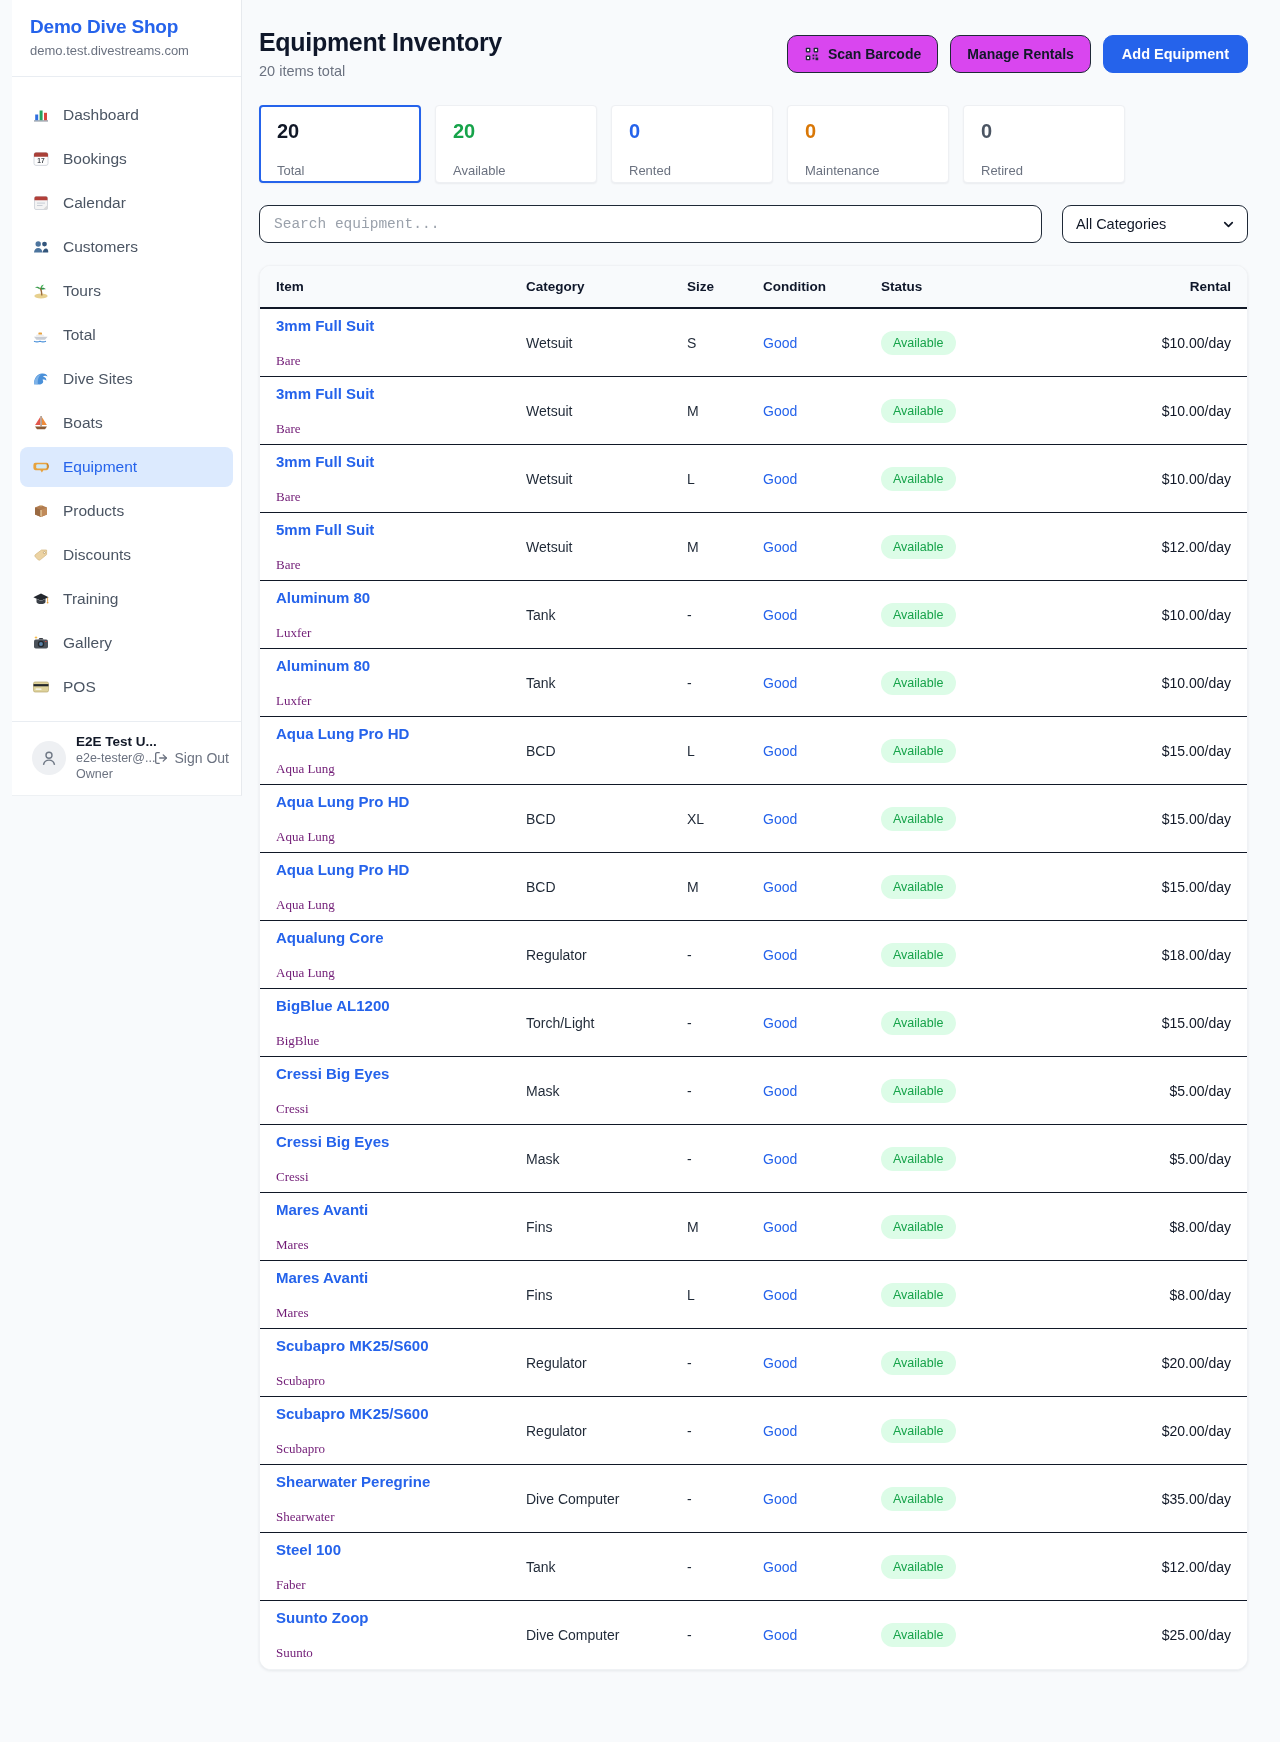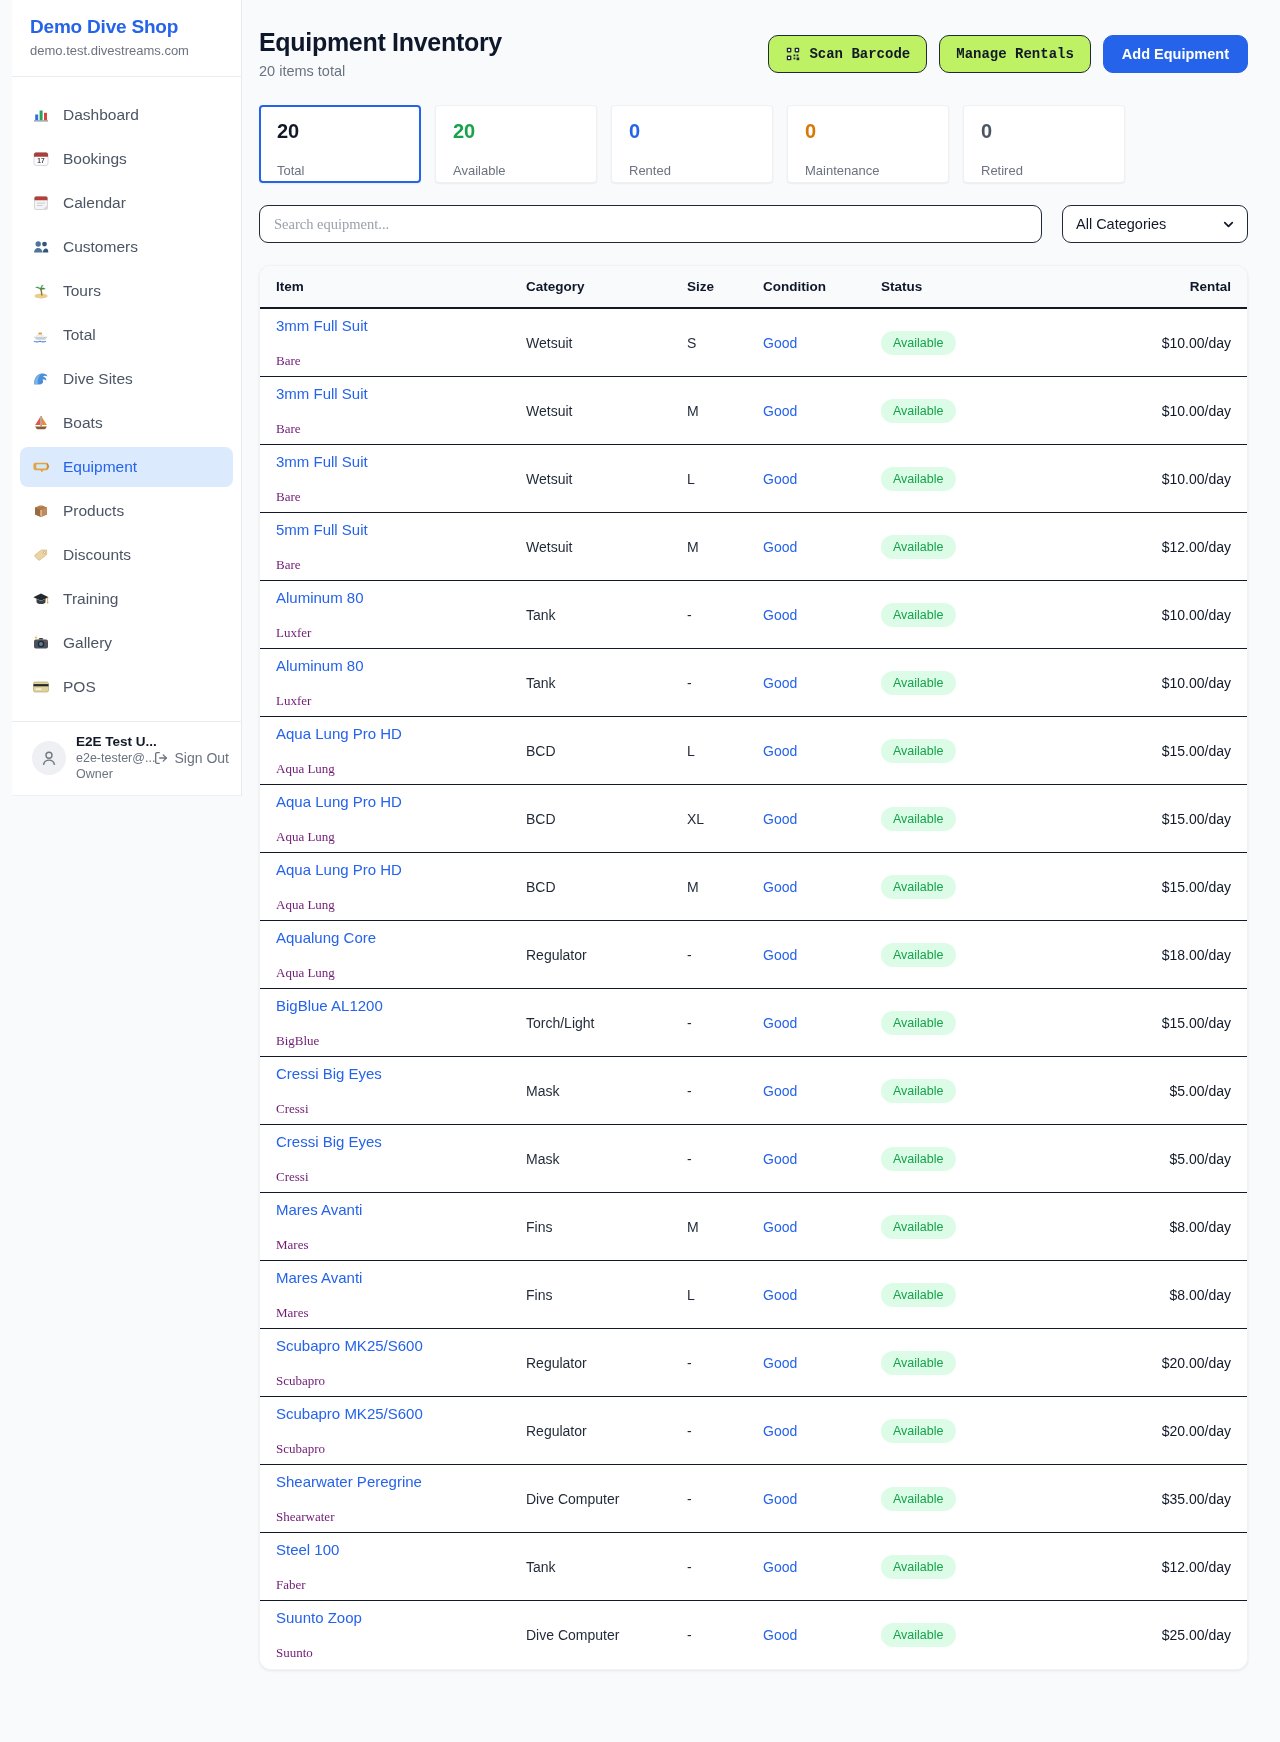--- a/index.html
+++ b/index.html
@@ -49,40 +49,40 @@
   .main { margin-left:230px; padding:28px 32px 0 29px; }
   .page-header { display:flex; justify-content:space-between; align-items:center; }
   .page-title { font-size:25px; font-weight:800; color:#0f172a; letter-spacing:-0.3px; }
   .page-subtitle { font-size:14.5px; color:#6b7280; margin-top:6px; }
   .header-actions { display:flex; gap:12px; align-items:center; }
   .btn {
     height:38px; display:inline-flex; align-items:center; gap:8px;
     font-family:inherit; font-size:14px; font-weight:600; cursor:pointer;
     border-radius:10px; padding:0 16px;
   }
-  .btn-outline { background:#bef264; border:1px solid #1f2937; color:#111827;font-family:Liberation Mono, monospace; }
+  .btn-outline { background:#d946ef; border:1px solid #1f2937; color:#111827; }
   .btn-primary { background:#2563eb; border:1px solid #2563eb; color:#fff; padding:0 18px; font-size:14.5px; }
   .btn .btn-icon svg { width:16px; height:16px; }
 
   
   .stats-row { display:flex; gap:14px; margin-top:26px; }
   .stat-card {
     width:162px; height:78px; background:#fff; border-radius:4px;
     border:1px solid #eef0f3; box-shadow:0 1px 2px rgba(16,24,40,.06);
     padding:13px 17px; cursor:pointer;
   }
   .stat-card.selected { border:2px solid #2563eb; padding:12px 16px; }
   .stat-value { font-size:20px; font-weight:800; line-height:24px; }
   .stat-label { font-size:13px; color:#6b7280; margin-top:20px; }
 
   
   .filter-row { display:flex; gap:20px; margin-top:22px; }
   .search-input {
     flex:1; height:38px; border:1px solid #1f2937; border-radius:9px;
-    padding:16px 14px; font-size:14.5px; font-family:Liberation Serif, serif; color:#b91c1c; background:#fff;
+    padding:16px 14px; font-size:14.5px; font-family:Liberation Mono, monospace; color:#b91c1c; background:#fff;
     outline:none;
   }
   .search-input::placeholder { color:#9aa1ab; }
   .select-box {
     width:186px; height:38px; border:1px solid #1f2937; border-radius:9px; background:#fff;
     display:flex; align-items:center; justify-content:space-between;
     padding:0 11px 0 13px; font-size:14.5px; color:#111827; cursor:pointer;
   }
   .select-box .chev svg { width:15px; height:15px; }
 
@@ -96,21 +96,21 @@
     align-items:center; padding:0 16px;
   }
   .t-head {
     height:43px; background:#f8fafc; border-bottom:2px solid #111827;
     font-size:13.5px; font-weight:700; color:#0f172a;
   }
   .t-row { height:68px; border-bottom:1px solid #111827; background:#fff; }
   .t-row:last-child { border-bottom:none; }
   .right { text-align:right; }
   .cell { font-size:14px; color:#1f2937; }
-  .item-link { color:#2563eb; font-size:15px; font-weight:400; text-decoration:none; cursor:pointer; display:inline-block; }
+  .item-link { color:#2563eb; font-size:15px; font-weight:700; text-decoration:none; cursor:pointer; display:inline-block; }
   .item-brand { color:#701a75; font-size:13px; margin-top:19px;font-family:Liberation Serif, serif; }
   .cond-link { color:#2563eb; font-size:14px; text-decoration:none; cursor:pointer; }
   .badge {
     display:inline-block; background:#dcfce7; color:#16a34a;
     font-size:12.5px; padding:5px 12px; border-radius:999px;
   }
   .rental { color:#111827; font-weight:500; }
 </style>
 </head>
 <body>

